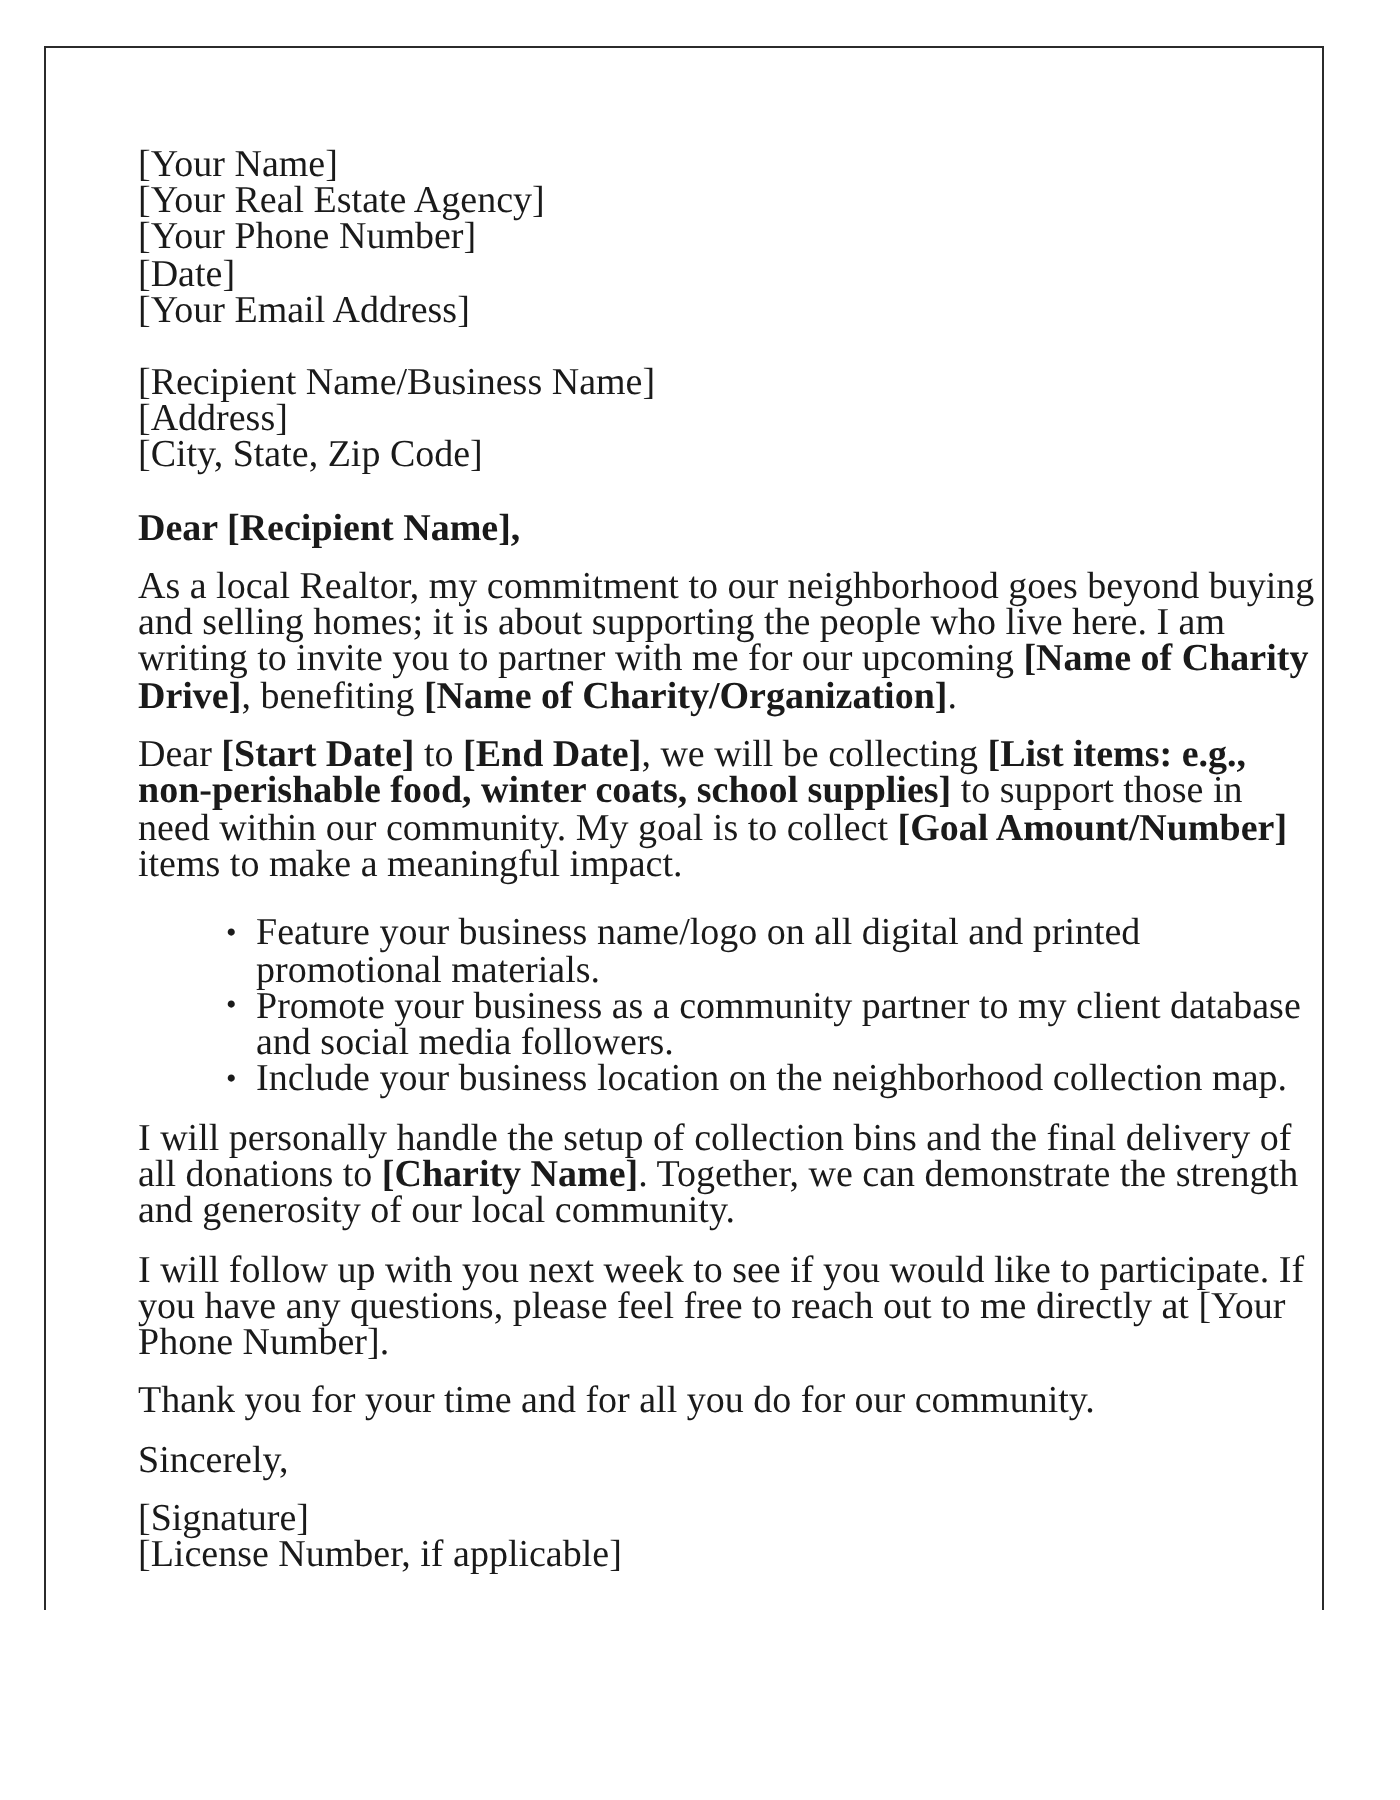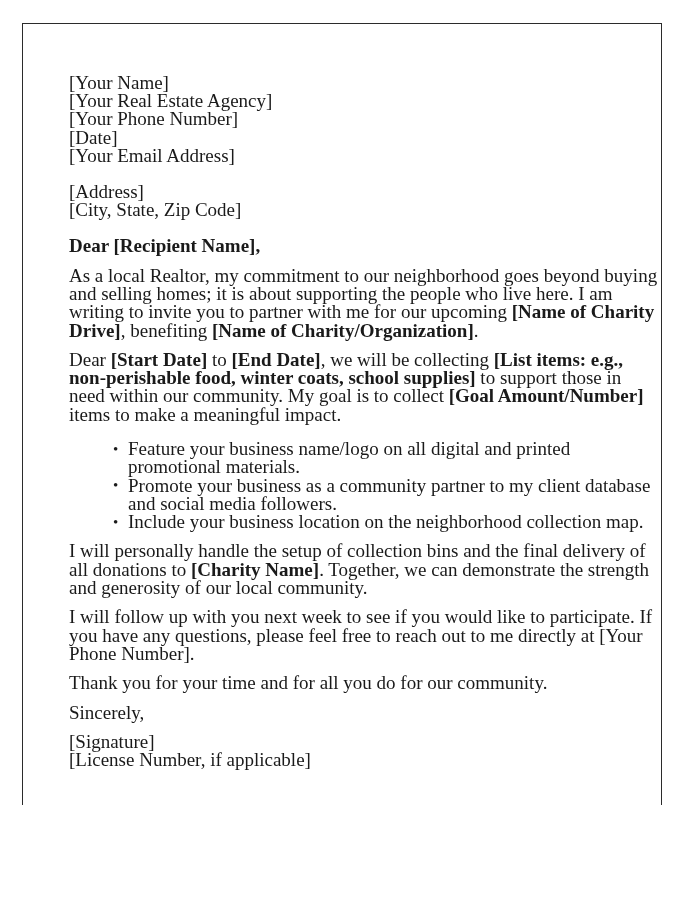--- a/index.html
+++ b/index.html
@@ -102,20 +102,21 @@
 
     <div class="addr-block">
       <div class="addr-line">[Your Name]</div>
       <div class="addr-line">[Your Real Estate Agency]</div>
       <div class="addr-line">[Your Phone Number]</div>
       <div class="addr-line">[Date]</div>
       <div class="addr-line">[Your Email Address]</div>
     </div>
 
     <div class="addr-block">
+      <div class="addr-line">[Recipient Name/Business Name]</div>
       <div class="addr-line">[Address]</div>
       <div class="addr-line">[City, State, Zip Code]</div>
     </div>
 
     <div class="salutation">Dear [Recipient Name],</div>
 
     <p class="para"><span>As a local Realtor, my commitment to our neighborhood goes beyond buying and selling homes; it is about supporting the people who live here. I am writing to invite you to partner with me for our upcoming </span><b>[Name of Charity Drive]</b><span>, benefiting </span><b>[Name of Charity/Organization]</b><span>.</span></p>
 
     <p class="para"><span>Dear </span><b>[Start Date]</b><span> to </span><b>[End Date]</b><span>, we will be collecting </span><b>[List items: e.g., non-perishable food, winter coats, school supplies]</b><span> to support those in need within our community. My goal is to collect </span><b>[Goal Amount/Number]</b><span> items to make a meaningful impact.</span></p>
 

